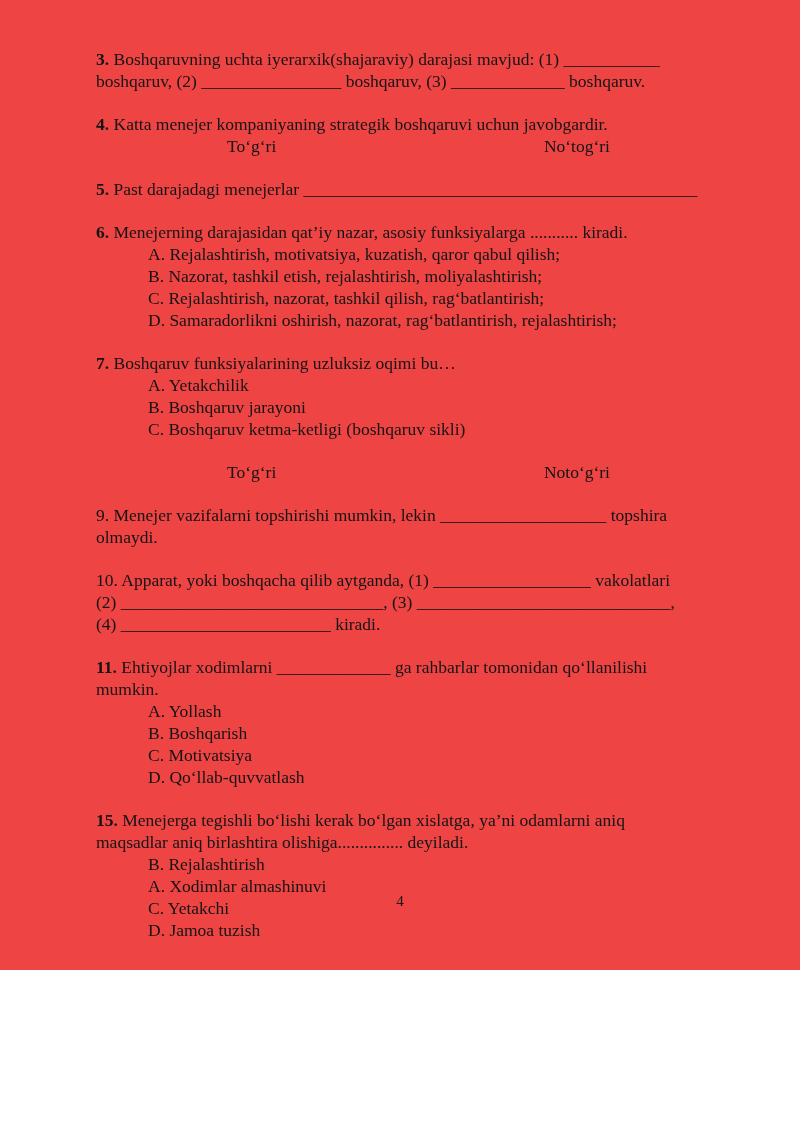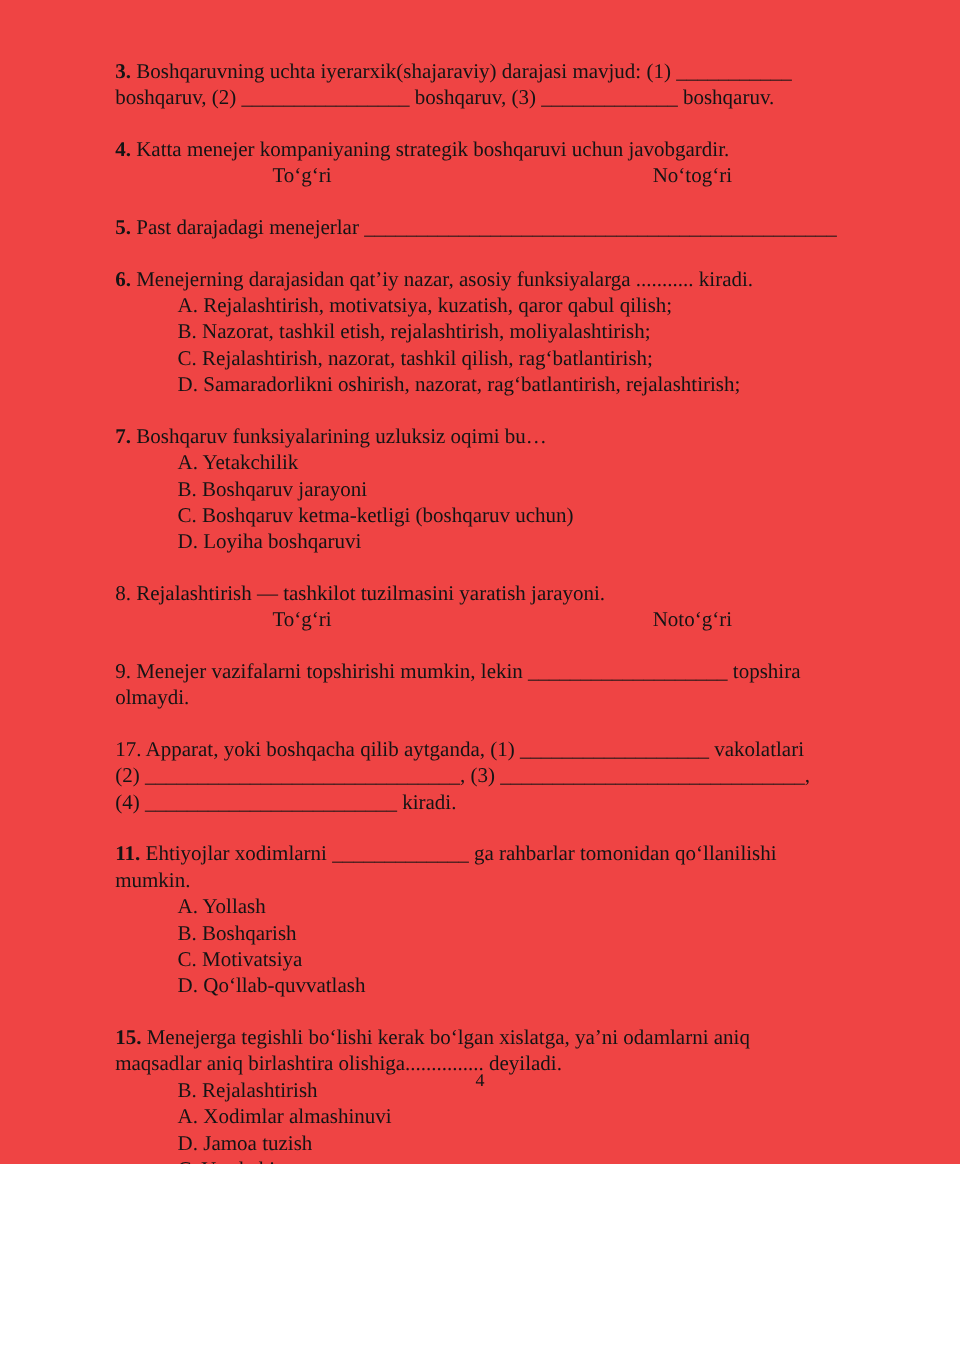--- a/index.html
+++ b/index.html
@@ -80,51 +80,49 @@
           <p class="qline"><span class="qnum bold">6.</span> <span>Menejerning darajasidan qat’iy nazar, asosiy funksiyalarga ........... kiradi.</span></p>
           <p class="qline choice">A. Rejalashtirish, motivatsiya, kuzatish, qaror qabul qilish;</p>
           <p class="qline choice">B. Nazorat, tashkil etish, rejalashtirish, moliyalashtirish;</p>
           <p class="qline choice">C. Rejalashtirish, nazorat, tashkil qilish, rag‘batlantirish;</p>
           <p class="qline choice">D. Samaradorlikni oshirish, nazorat, rag‘batlantirish, rejalashtirish;</p>
         </div>
         <div class="question">
           <p class="qline"><span class="qnum bold">7.</span> <span>Boshqaruv funksiyalarining uzluksiz oqimi bu…</span></p>
           <p class="qline choice">A. Yetakchilik</p>
           <p class="qline choice">B. Boshqaruv jarayoni</p>
-          <p class="qline choice">C. Boshqaruv ketma-ketligi (boshqaruv uchun)</p>
-          <p class="qline choice">D. Loyiha boshqaruvi</p>
+          <p class="qline choice">C. Boshqaruv ketma-ketligi (boshqaruv sikli)</p>
         </div>
         <div class="question">
-          <p class="qline"><span class="qnum">8.</span> <span>Rejalashtirish — tashkilot tuzilmasini yaratish jarayoni.</span></p>
           <div class="tf-row">
             <span>To‘g‘ri</span>
             <span>Noto‘g‘ri</span>
           </div>
         </div>
         <div class="question">
           <p class="qline"><span class="qnum">9.</span> <span>Menejer vazifalarni topshirishi mumkin, lekin ___________________ topshira</span></p>
           <p class="qline">olmaydi.</p>
         </div>
         <div class="question">
-          <p class="qline"><span class="qnum">17.</span> <span>Apparat, yoki boshqacha qilib aytganda, (1) __________________ vakolatlari</span></p>
+          <p class="qline"><span class="qnum">10.</span> <span>Apparat, yoki boshqacha qilib aytganda, (1) __________________ vakolatlari</span></p>
           <p class="qline">(2) ______________________________, (3) _____________________________,</p>
           <p class="qline">(4) ________________________ kiradi.</p>
         </div>
         <div class="question">
           <p class="qline"><span class="qnum bold">11.</span> <span>Ehtiyojlar xodimlarni _____________ ga rahbarlar tomonidan qo‘llanilishi</span></p>
           <p class="qline">mumkin.</p>
           <p class="qline choice">A. Yollash</p>
           <p class="qline choice">B. Boshqarish</p>
           <p class="qline choice">C. Motivatsiya</p>
           <p class="qline choice">D. Qo‘llab-quvvatlash</p>
         </div>
         <div class="question">
           <p class="qline"><span class="qnum bold">15.</span> <span>Menejerga tegishli bo‘lishi kerak bo‘lgan xislatga, ya’ni odamlarni aniq</span></p>
           <p class="qline">maqsadlar aniq birlashtira olishiga............... deyiladi.</p>
           <p class="qline choice">B. Rejalashtirish</p>
           <p class="qline choice">A. Xodimlar almashinuvi</p>
+          <p class="qline choice">C. Yetakchi</p>
           <p class="qline choice">D. Jamoa tuzish</p>
-          <p class="qline choice">C. Yetakchi</p>
         </div>
       </div>
   </div>
   <div class="footer">4</div>
 </div>
 
 </body></html>

